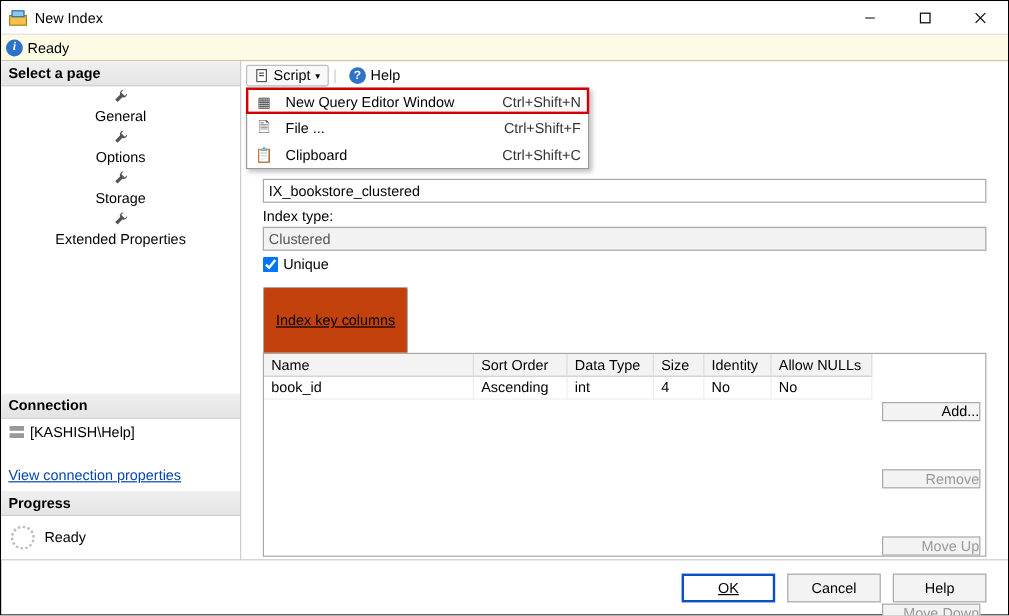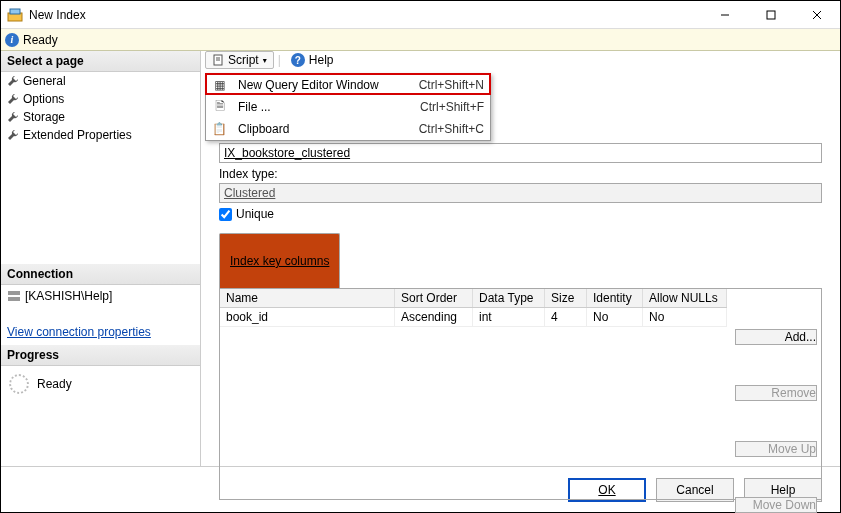--- a/index.html
+++ b/index.html
@@ -15,21 +15,21 @@
 
 
 .status-strip { height: 22px; background: #fdfae5; border-bottom: 1px solid #c9c9a5; display: flex; align-items: center; padding-left: 4px; }
 .info-icon { width: 14px; height: 14px; border-radius: 50%; background: #2f72c9; color: #fff; display: inline-flex; align-items: center; justify-content: center; font-weight: bold; font-size: 10px; margin-right: 4px; font-style: italic; font-family: Georgia, serif;}
 .link { color: #0645ad; text-decoration: underline; cursor: pointer; }
 
 
 .main { flex: 1; display: flex; min-height: 0; }
 .left { width: 200px; background: #fff; border-right: 1px solid #ccc; display: flex; flex-direction: column; }
 .left-section-head { background: linear-gradient(#f0f0f0,#e4e4e4); border-bottom: 1px solid #ccc; padding: 3px 6px; font-weight: bold; }
-.left-item { padding: 2px 6px; display: flex; align-items: center; gap: 4px; cursor: pointer; }
+.left-item { padding: 2px 6px; display: flex; align-items: center; gap: 4px; cursor: pointer; flex-direction: column; }
 .wrench { width: 12px; height: 12px; display: inline-block; }
 .conn-icon { width:14px; height:14px; }
 
 .right { flex: 1; display: flex; flex-direction: column; position: relative; }
 
 
 .rtoolbar { height: 24px; display: flex; align-items: center; gap: 4px; padding: 0 4px; }
 .tbtn { border: 1px solid #bbb; background: #f8f8f8; padding: 1px 6px; display: inline-flex; align-items: center; gap: 4px; border-radius: 2px; cursor:pointer; }
 .tbtn .arrow { font-size: 8px; }
 
@@ -37,21 +37,21 @@
 .dropdown { position: absolute; top: 22px; left: 4px; width: 286px; background: #fff; border: 1px solid #999; box-shadow: 2px 2px 4px rgba(0,0,0,.25); z-index: 50; }
 .dd-row { display: flex; align-items: center; height: 22px; padding: 0 6px; gap: 10px; }
 .dd-icon { width: 16px; text-align: center; color:#444; }
 .dd-label { flex: 1; }
 .dd-short { color: #333; }
 .highlight-box { position: absolute; top: 22px; left: 4px; width: 286px; height: 22px; border: 2px solid #d40000; z-index: 60; pointer-events: none; }
 
 
 .form-area { padding: 10px 18px 2px 18px; display: flex; flex-direction: column; gap: 2px; }
 .f-label { margin-top: 2px; }
-.f-input { width: 100%; border: 1px solid #a8a8a8; background: #fff; padding: 2px 4px; height: 20px; text-decoration: underline; }
+.f-input { width: 100%; border: 1px solid #a8a8a8; background: #fff; padding: 2px 4px; height: 20px; }
 .f-input.readonly { background: #f2f2f2; color:#555; }
 .chk-row { display: flex; align-items: center; gap: 4px; margin-top:2px;}
 .chk { width:13px; height:13px; }
 
 
 .tabstrip { margin: 10px 18px 0 18px; display: flex; }
 .tab { border: 1px solid #a8a8a8; border-bottom: none; background:#c2410c; padding: 20px 10px; border-top-left-radius:2px; border-top-right-radius:2px;text-decoration:underline;}
 .grid-wrap { margin: 0 18px; border: 1px solid #a8a8a8; display:flex; }
 .grid { flex:1; }
 .ghead, .grow { display: grid; grid-template-columns: 1fr 78px 72px 42px 56px 84px; }
@@ -204,21 +204,21 @@
         <input class="f-input readonly" readonly="" value="Clustered" style="">
         <div class="chk-row">
           <input type="checkbox" class="chk" checked="" style="">
           <span>Unique</span>
         </div>
       </div>
 
       <div class="tabstrip">
         <div class="tab">Index key columns</div>
       </div>
-      <div class="grid-wrap" style="height:212px">
+      <div class="grid-wrap" style="height:170px">
         <div class="grid">
           <div class="ghead">
             <div class="gh">Name</div>
             <div class="gh">Sort Order</div>
             <div class="gh">Data Type</div>
             <div class="gh">Size</div>
             <div class="gh">Identity</div>
             <div class="gh">Allow NULLs</div>
           </div>
           <div class="grow">

